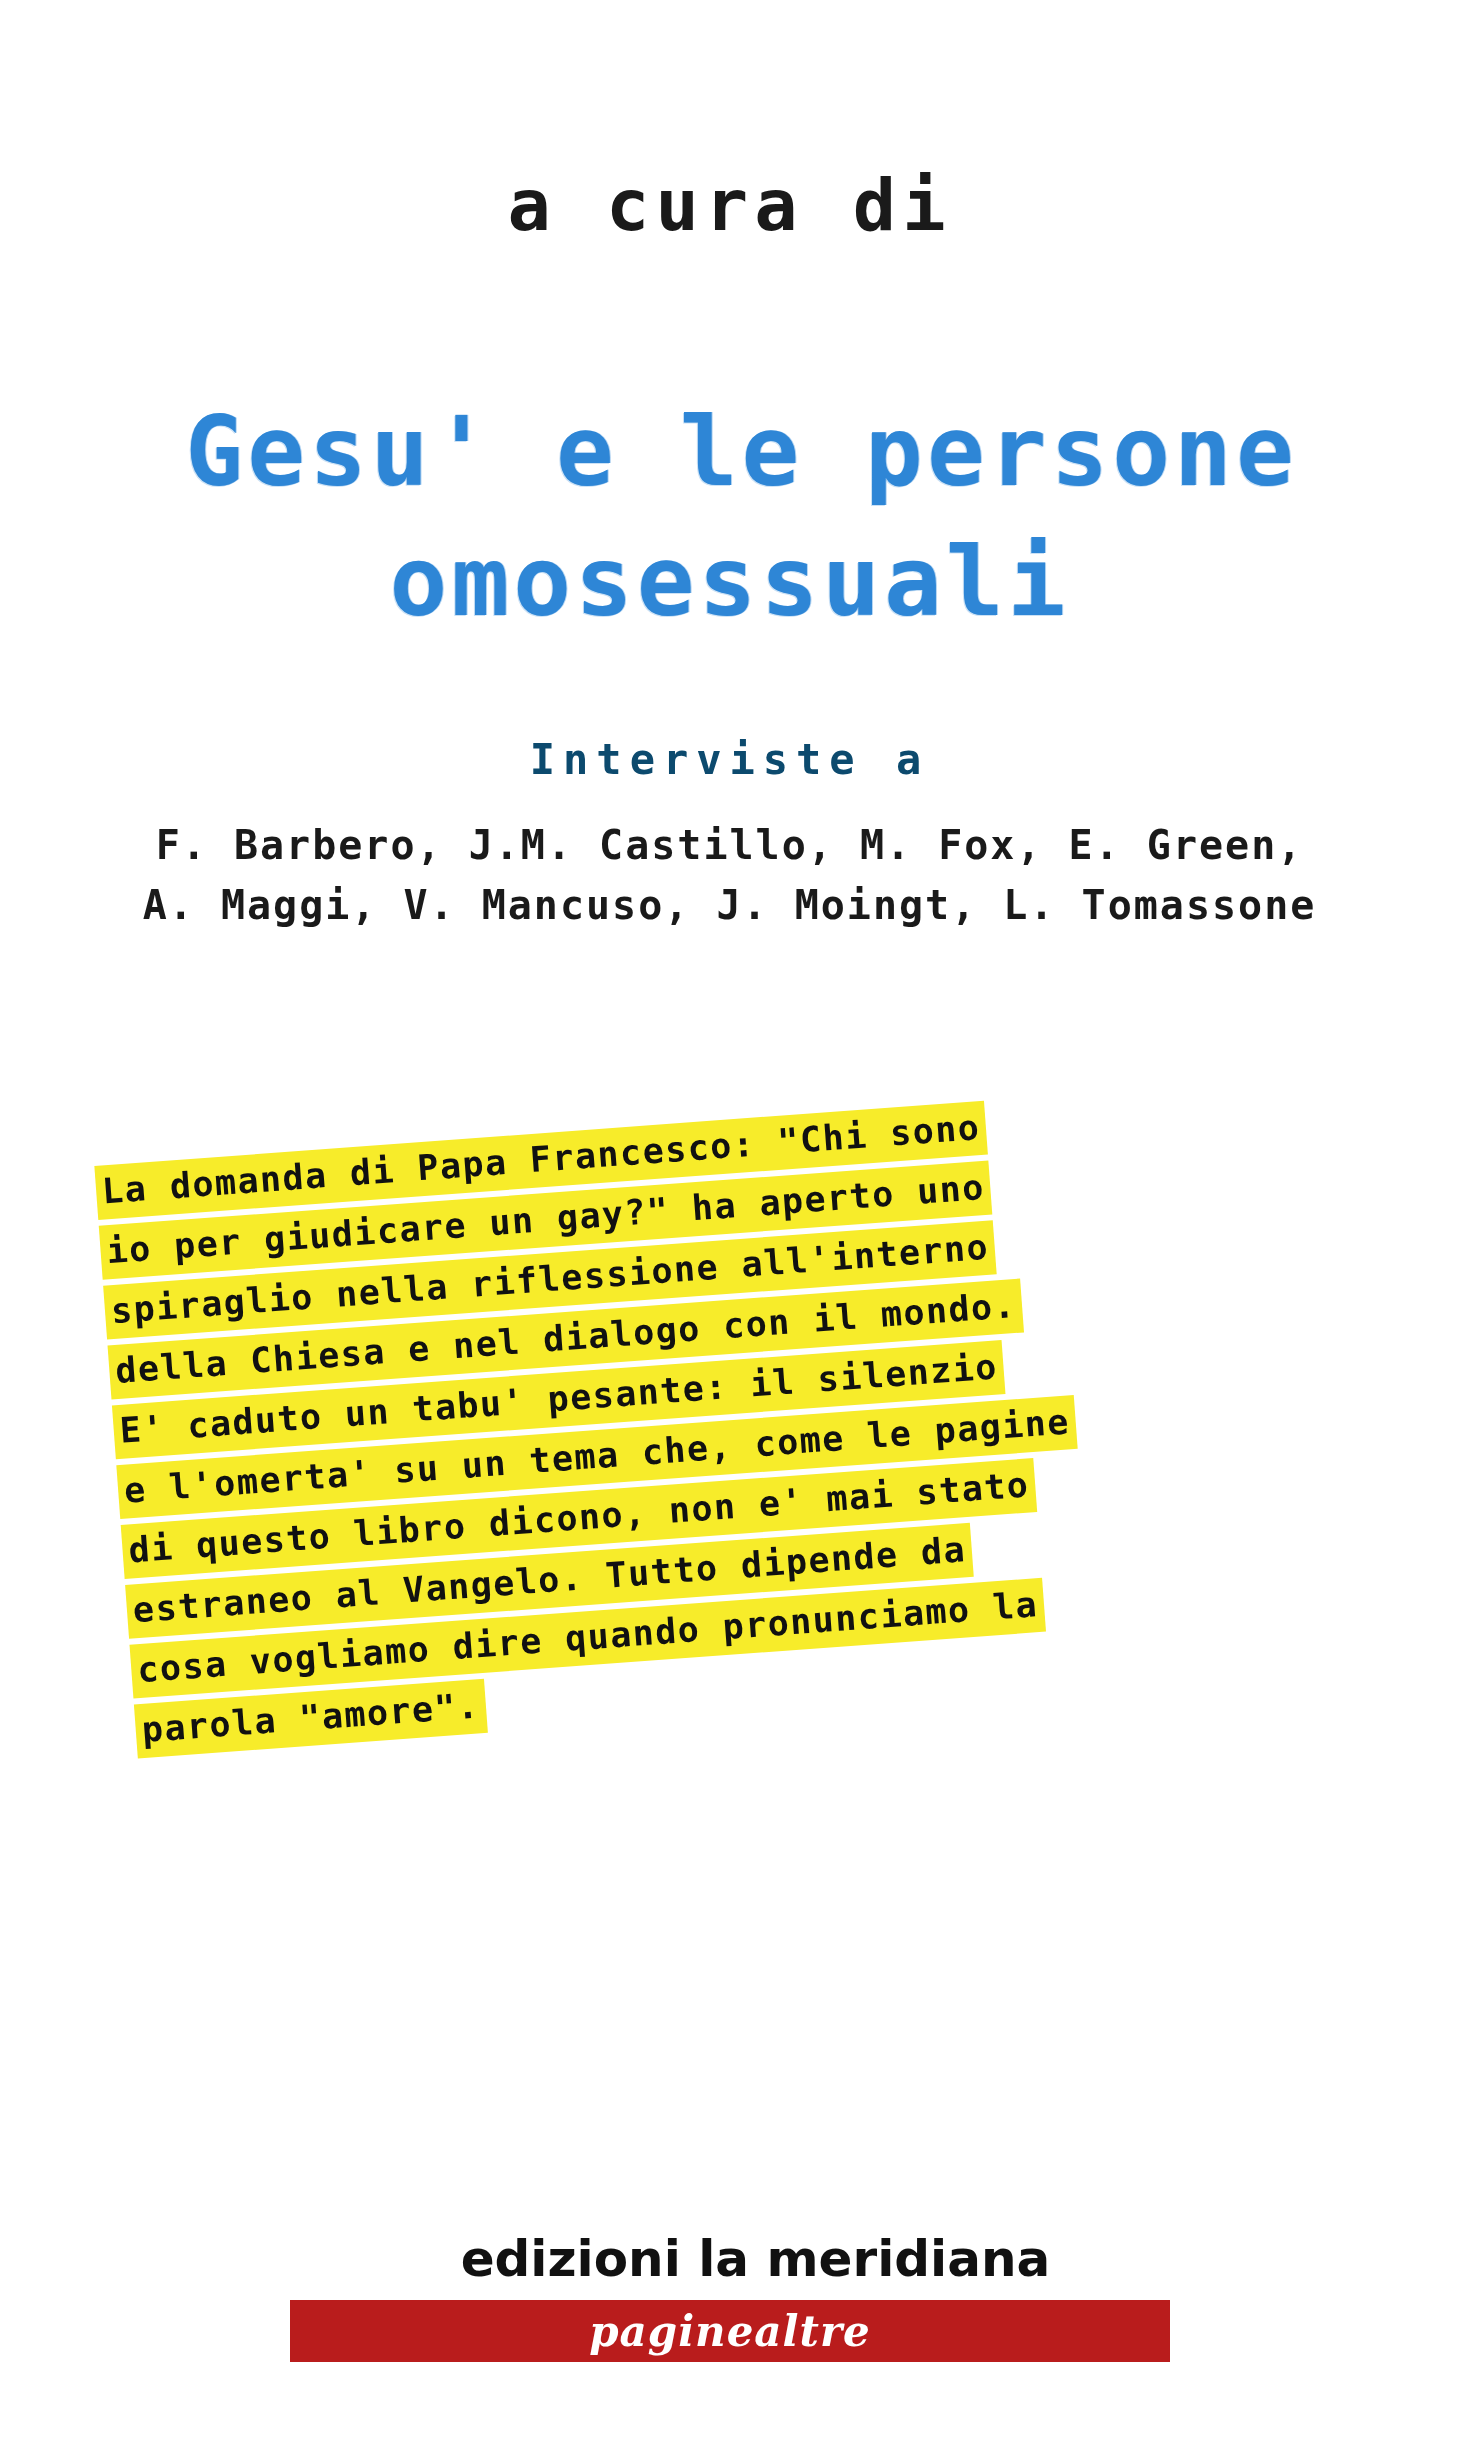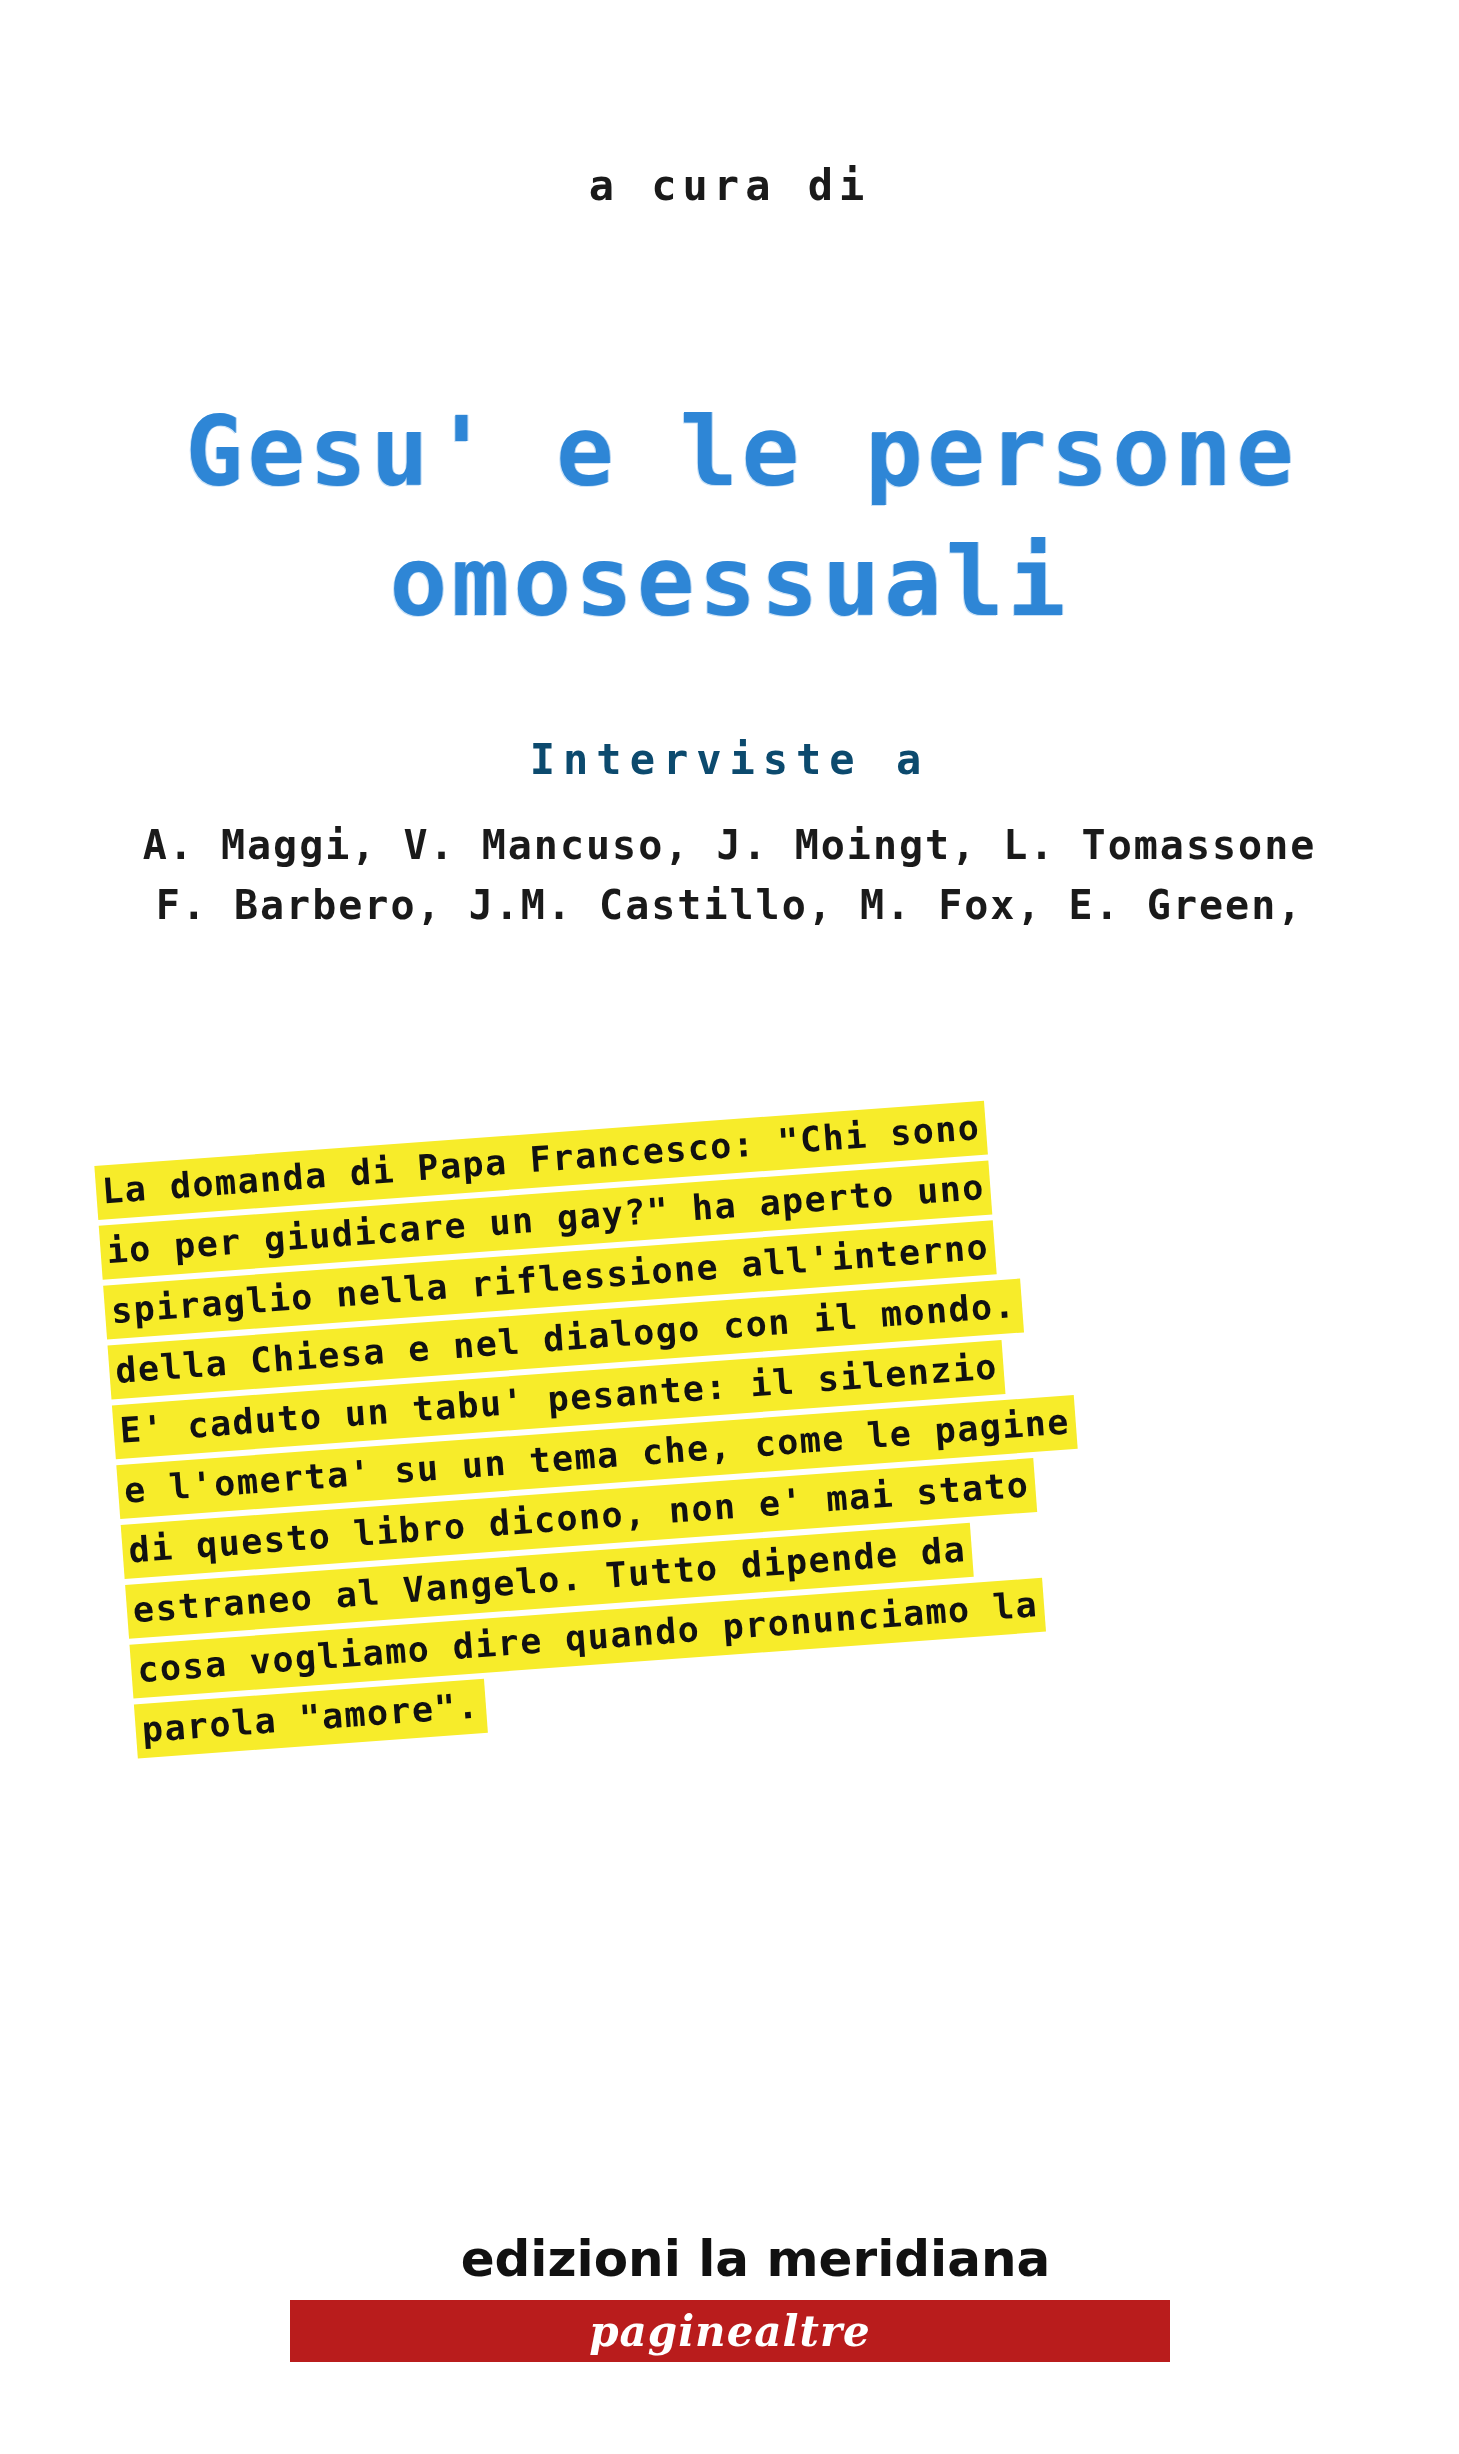--- a/index.html
+++ b/index.html
@@ -23,21 +23,21 @@
 
   
   .curator {
     position: absolute;
     top: 160px;
     left: 0;
     width: 100%;
     text-align: center;
     color: #1a1a1a;
     font-family: "DejaVu Sans Mono", monospace;
-    font-size: 42px;
+    font-size: 72px;
     line-height: 1.25;
     letter-spacing: 6px;
     font-weight: 700;
   }
   .curator .line2 { display: block; }
 
   
   .title {
     position: absolute;
     top: 400px;
@@ -152,22 +152,22 @@
   </div>
 
   <div class="title">
     <span class="t1">Gesu' e le persone</span>
     <span class="t2">omosessuali</span>
   </div>
 
   <div class="interviews-label">Interviste a</div>
 
   <div class="interviewees">
+    <span>F. Barbero, J.M. Castillo, M. Fox, E. Green,</span>
     <span>A. Maggi, V. Mancuso, J. Moingt, L. Tomassone</span>
-    <span>F. Barbero, J.M. Castillo, M. Fox, E. Green,</span>
   </div>
 
   <div class="blurb">
     <span class="blurb-line"><i>La domanda di Papa Francesco: "Chi sono</i></span>
     <span class="blurb-line"><i>io per giudicare un gay?" ha aperto uno</i></span>
     <span class="blurb-line"><i>spiraglio nella riflessione all'interno</i></span>
     <span class="blurb-line"><i>della Chiesa e nel dialogo con il mondo.</i></span>
     <span class="blurb-line"><i>E' caduto un tabu' pesante: il silenzio</i></span>
     <span class="blurb-line"><i>e l'omerta' su un tema che, come le pagine</i></span>
     <span class="blurb-line"><i>di questo libro dicono, non e' mai stato</i></span>

